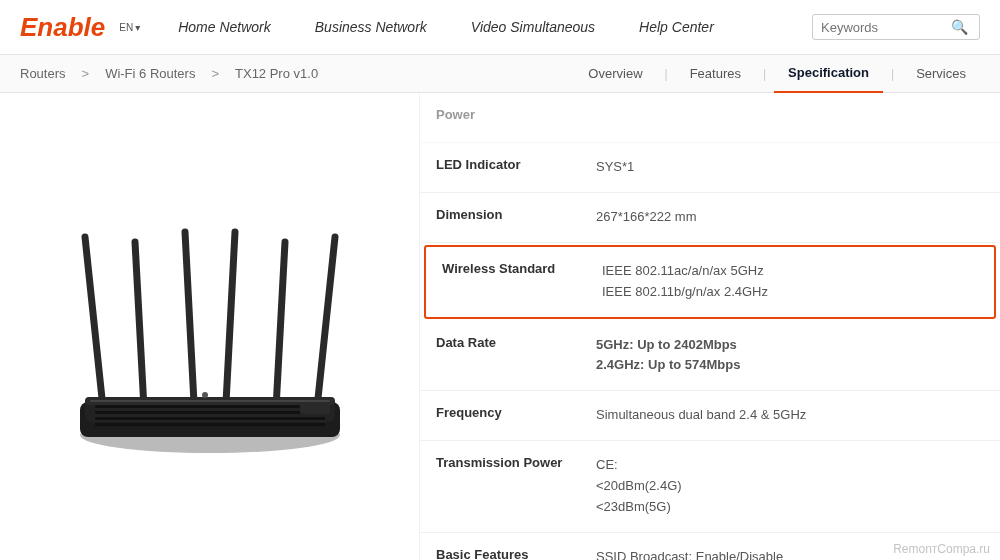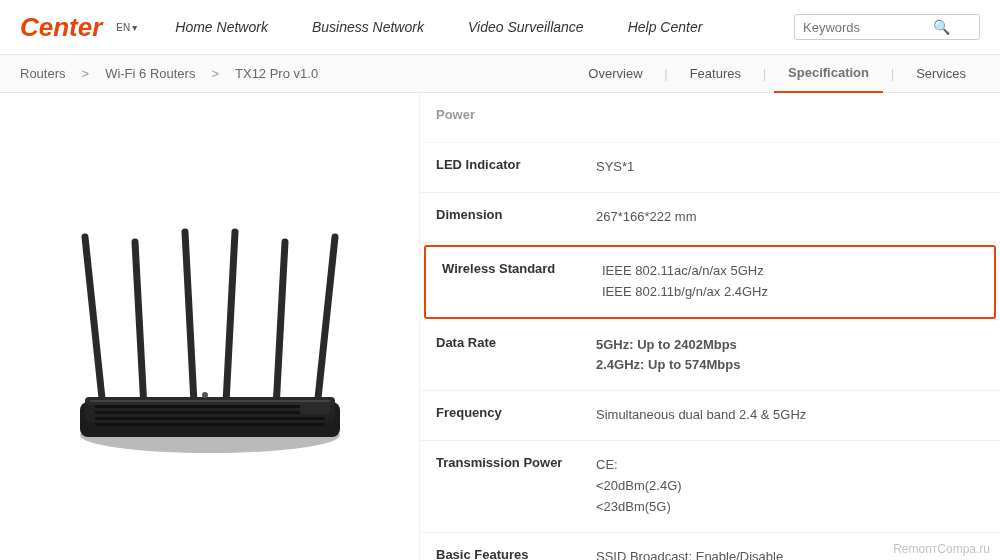--- a/index.html
+++ b/index.html
@@ -46,21 +46,21 @@
       display: flex;
       align-items: center;
       white-space: nowrap;
     }
     .search-box {
       display: flex;
       align-items: center;
       border: 1px solid #ccc;
       border-radius: 3px;
       padding: 4px 8px;
-      width: 186px;
+      width: 168px;
     }
     .search-box input {
       border: none;
       outline: none;
       font-size: 13px;
       color: #999;
       width: 130px;
       background: transparent;
     }
     .search-icon-btn {
@@ -95,21 +95,21 @@
     }
     .tab-item {
       padding: 0 14px;
       font-size: 13px;
       color: #555;
       cursor: pointer;
       height: 38px;
       display: flex;
       align-items: center;
     }
-    .tab-item.active { color: #737373; font-weight: bold; border-bottom: 2px solid #e8450a; text-align: center; }
+    .tab-item.active { color: #0f172a; font-weight: bold; border-bottom: 2px solid #e8450a; text-align: center; }
     .tab-separator { color: #ccc; font-size: 12px; }
 
     
     .main {
       display: flex;
       height: calc(560px - 55px - 38px);
     }
 
     
     .left-panel {
@@ -167,29 +167,29 @@
 
     
     .right-panel::-webkit-scrollbar { width: 6px; }
     .right-panel::-webkit-scrollbar-track { background: #f5f5f5; }
     .right-panel::-webkit-scrollbar-thumb { background: #ccc; border-radius: 3px; }
   </style>
 </head>
 <body>
 
 <div class="header">
-  <div class="logo">Center</div>
+  <div class="logo">Enable</div>
   <div class="lang-selector">
     <span>EN</span>
     <span>▾</span>
   </div>
   <nav class="nav">
     <div class="nav-item">Home Network</div>
     <div class="nav-item">Business Network</div>
-    <div class="nav-item">Video Surveillance</div>
+    <div class="nav-item">Video Simultaneous</div>
     <div class="nav-item">Help Center</div>
   </nav>
   <div class="search-box">
     <input type="text" placeholder="Keywords" style="">
     <div class="search-icon-btn">🔍</div>
   </div>
 </div>
 
 <div class="breadcrumb-bar">
   <div class="breadcrumb">

